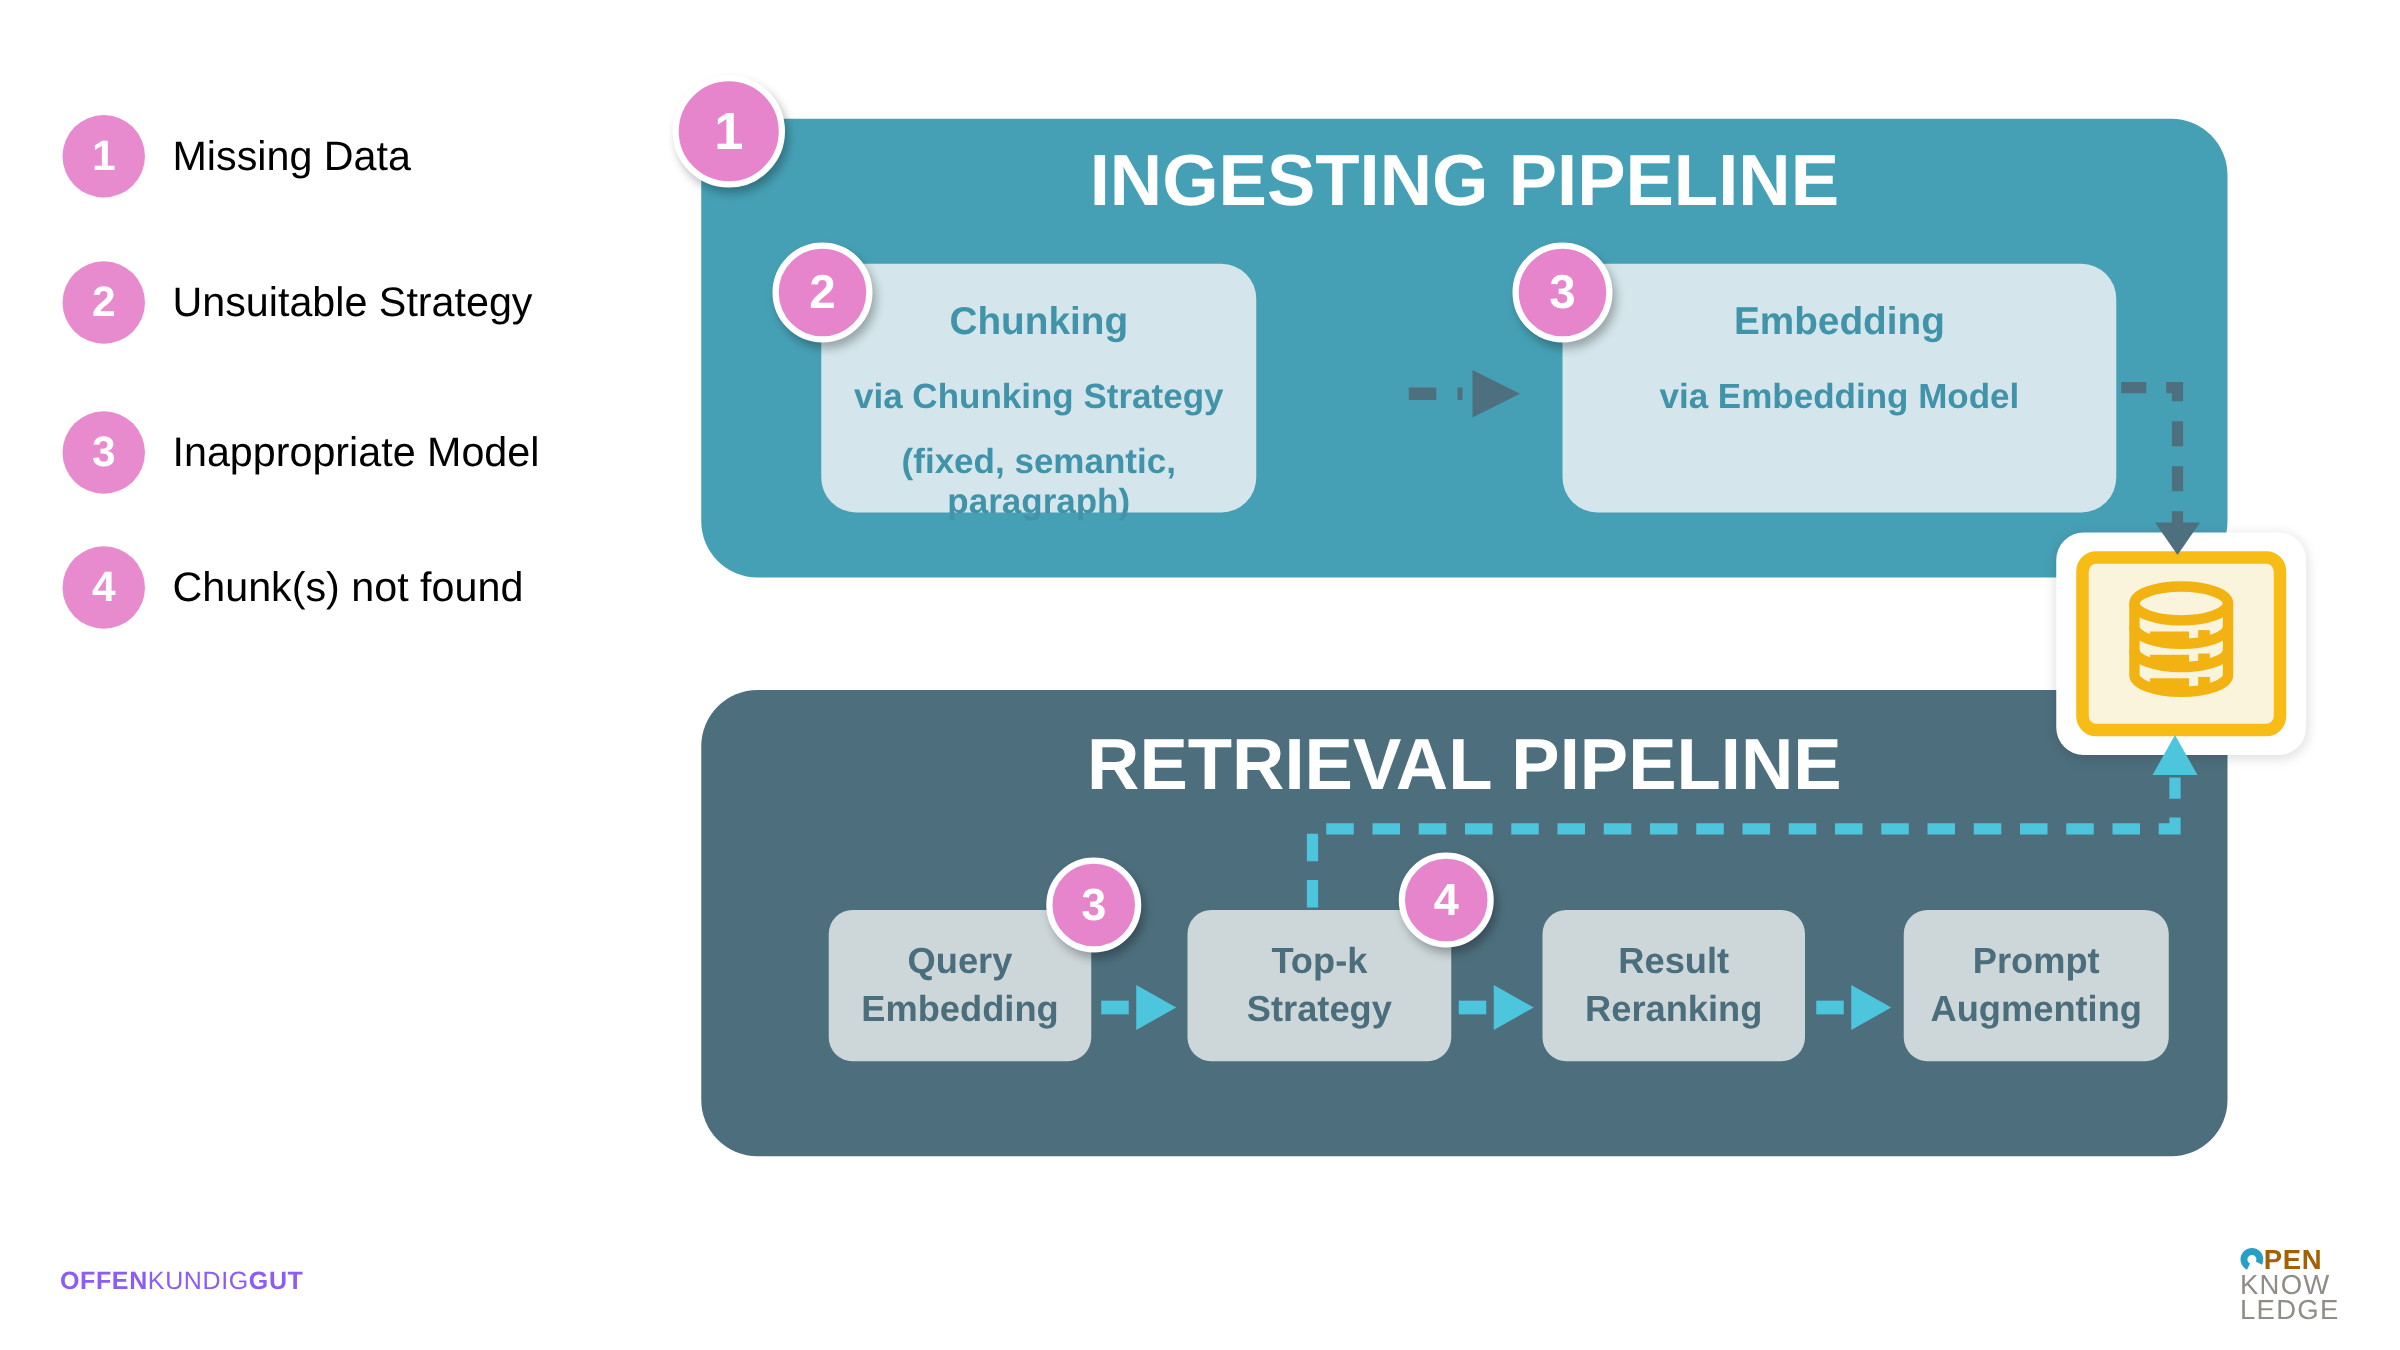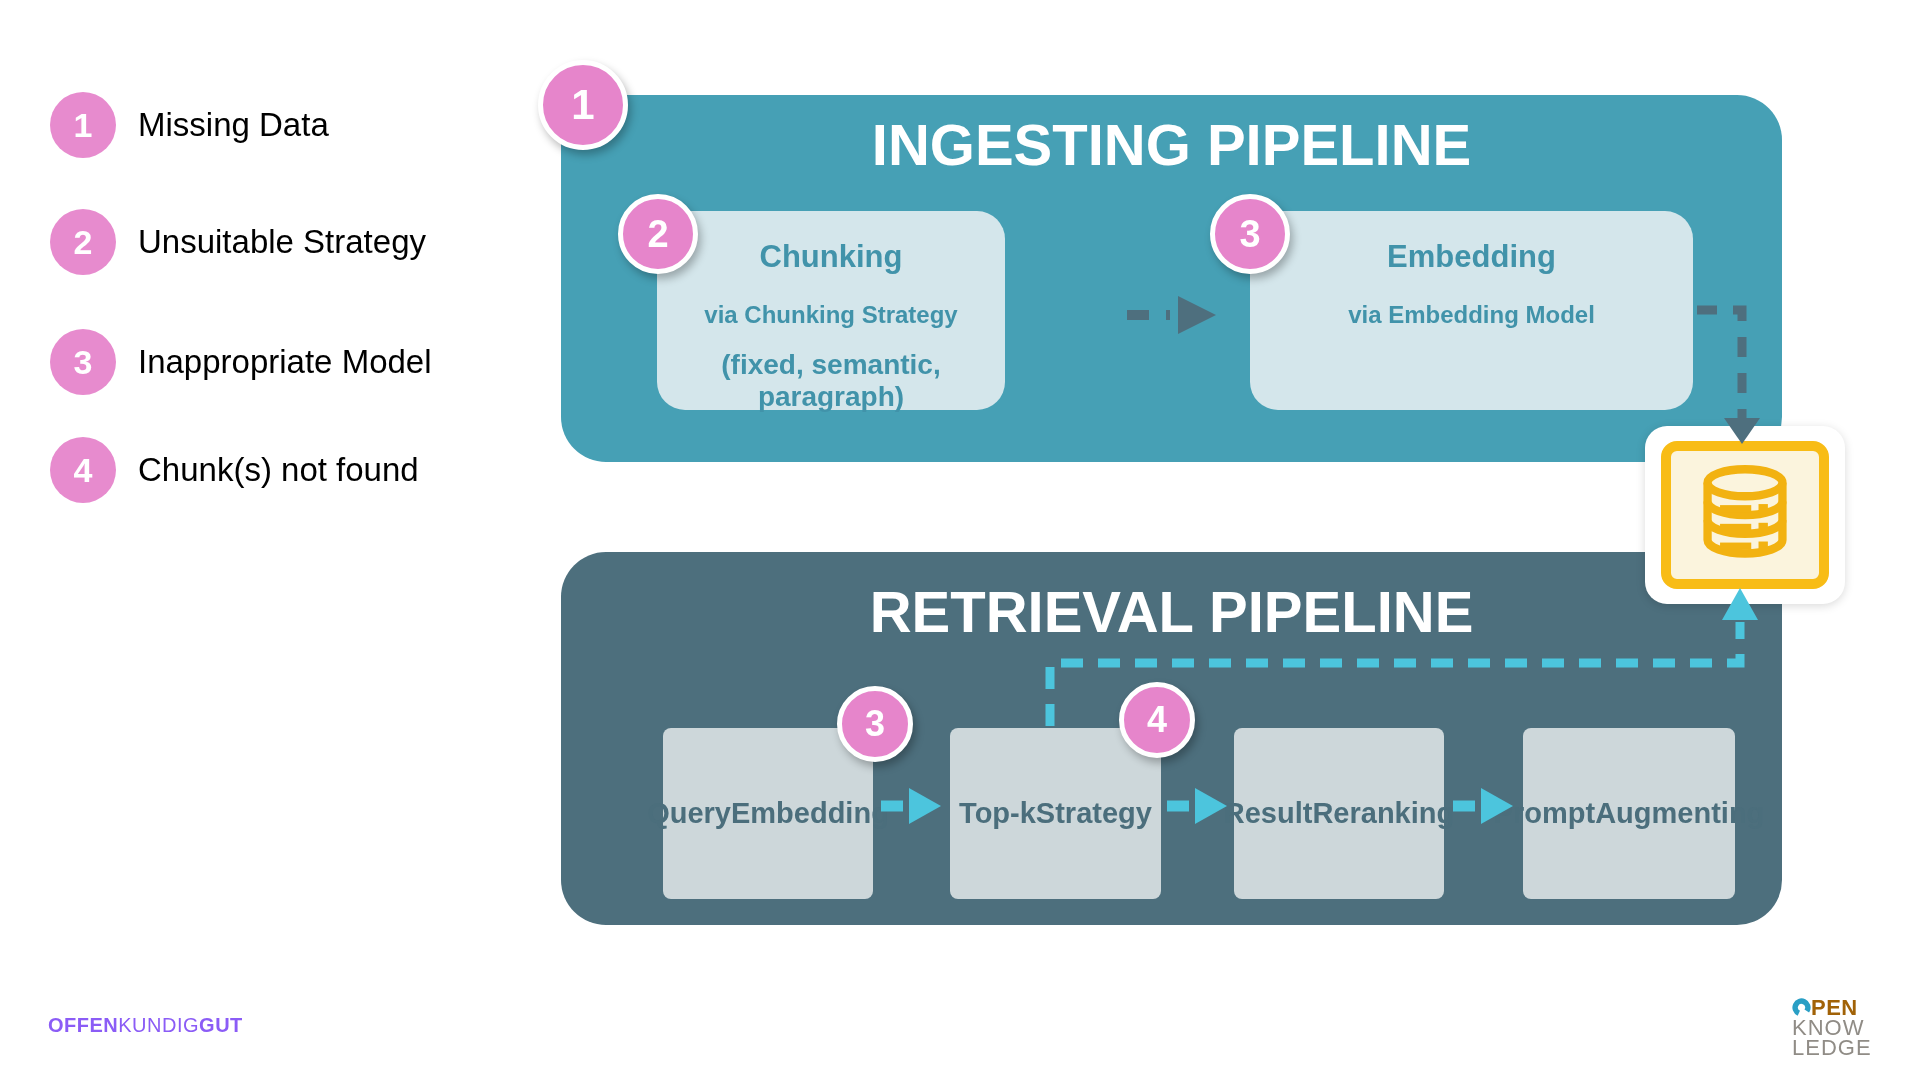--- a/index.html
+++ b/index.html
@@ -24,26 +24,26 @@
   }
   #ingesting-box .pipe-title{top:16px;}
   #retrieval-box .pipe-title{top:26px;}
   
   .ingest-step{
     position:absolute;border-radius:28px;background:#d4e6eb;text-align:center;color:#4193aa;
   }
   #chunking-box{left:96px;top:116px;width:348px;height:199px;}
   #embedding-box{left:689px;top:116px;width:443px;height:199px;}
   .ingest-step .step-title{font-size:31px;font-weight:700;margin-top:28px;}
-  .ingest-step .step-line1{font-size:24px;font-weight:700;margin-top:26px;}
+  .ingest-step .step-line1{font-size:28px;font-weight:700;margin-top:26px;}
   .ingest-step .step-line2{font-size:28px;font-weight:700;margin-top:20px;}
   
   .retrieval-step{
-    position:absolute;top:728px;height:171px;border-radius:8px;background:#cdd7da;
-    display:flex;flex-direction:row;align-items:center;justify-content:center;
+    position:absolute;top:728px;height:121px;border-radius:19px;background:#cdd7da;
+    display:flex;flex-direction:column;align-items:center;justify-content:center;
     color:#4b6e7c;font-size:29px;font-weight:700;line-height:39px;text-align:center;
   }
   #step-query{left:663px;width:210px;}
   #step-topk{left:950px;width:211px;}
   #step-result{left:1234px;width:210px;}
   #step-prompt{left:1523px;width:212px;}
   
   .badge{
     position:absolute;border-radius:50%;background:#e685cb;border:5px solid #ffffff;
     color:#fff;font-weight:700;display:flex;align-items:center;justify-content:center;

